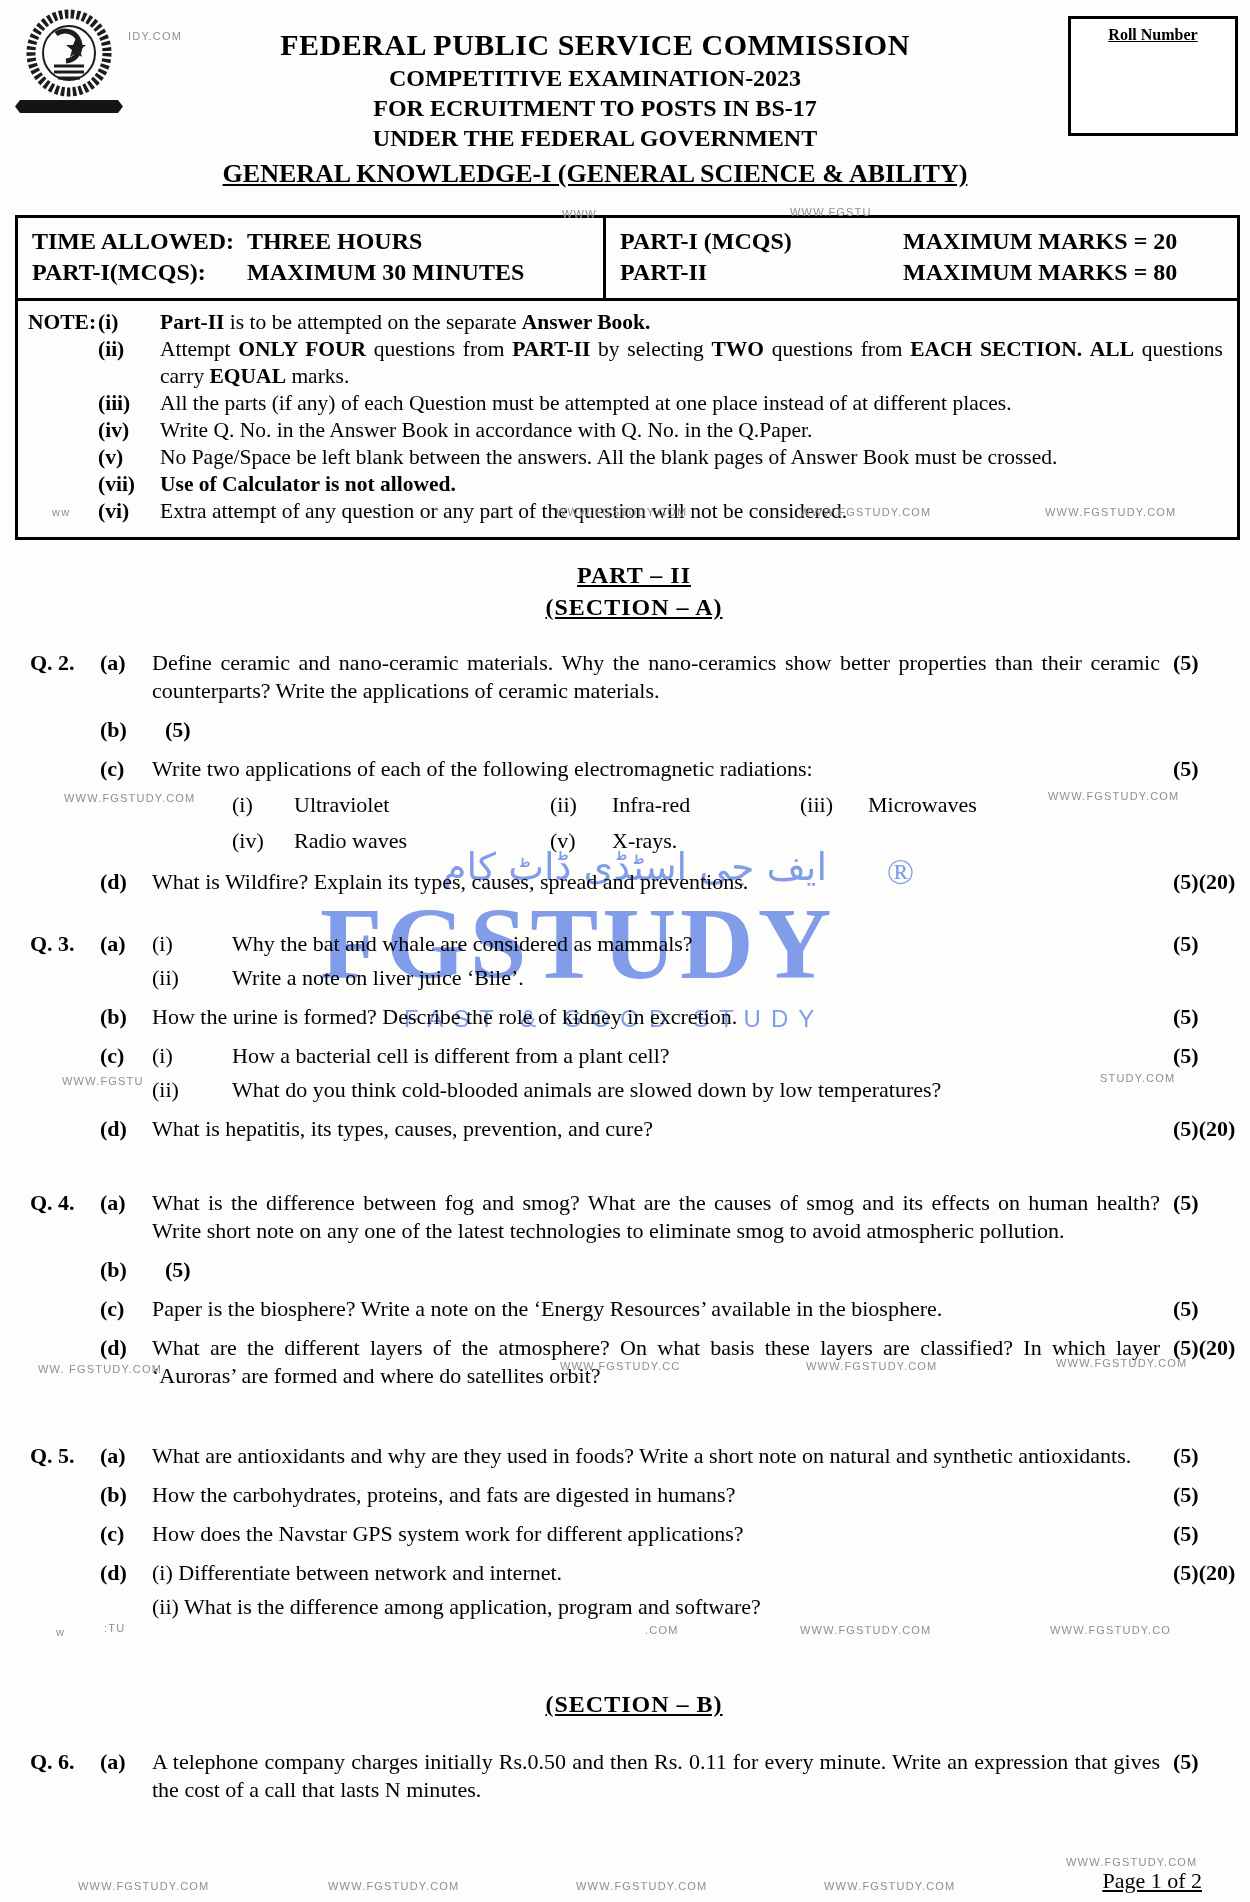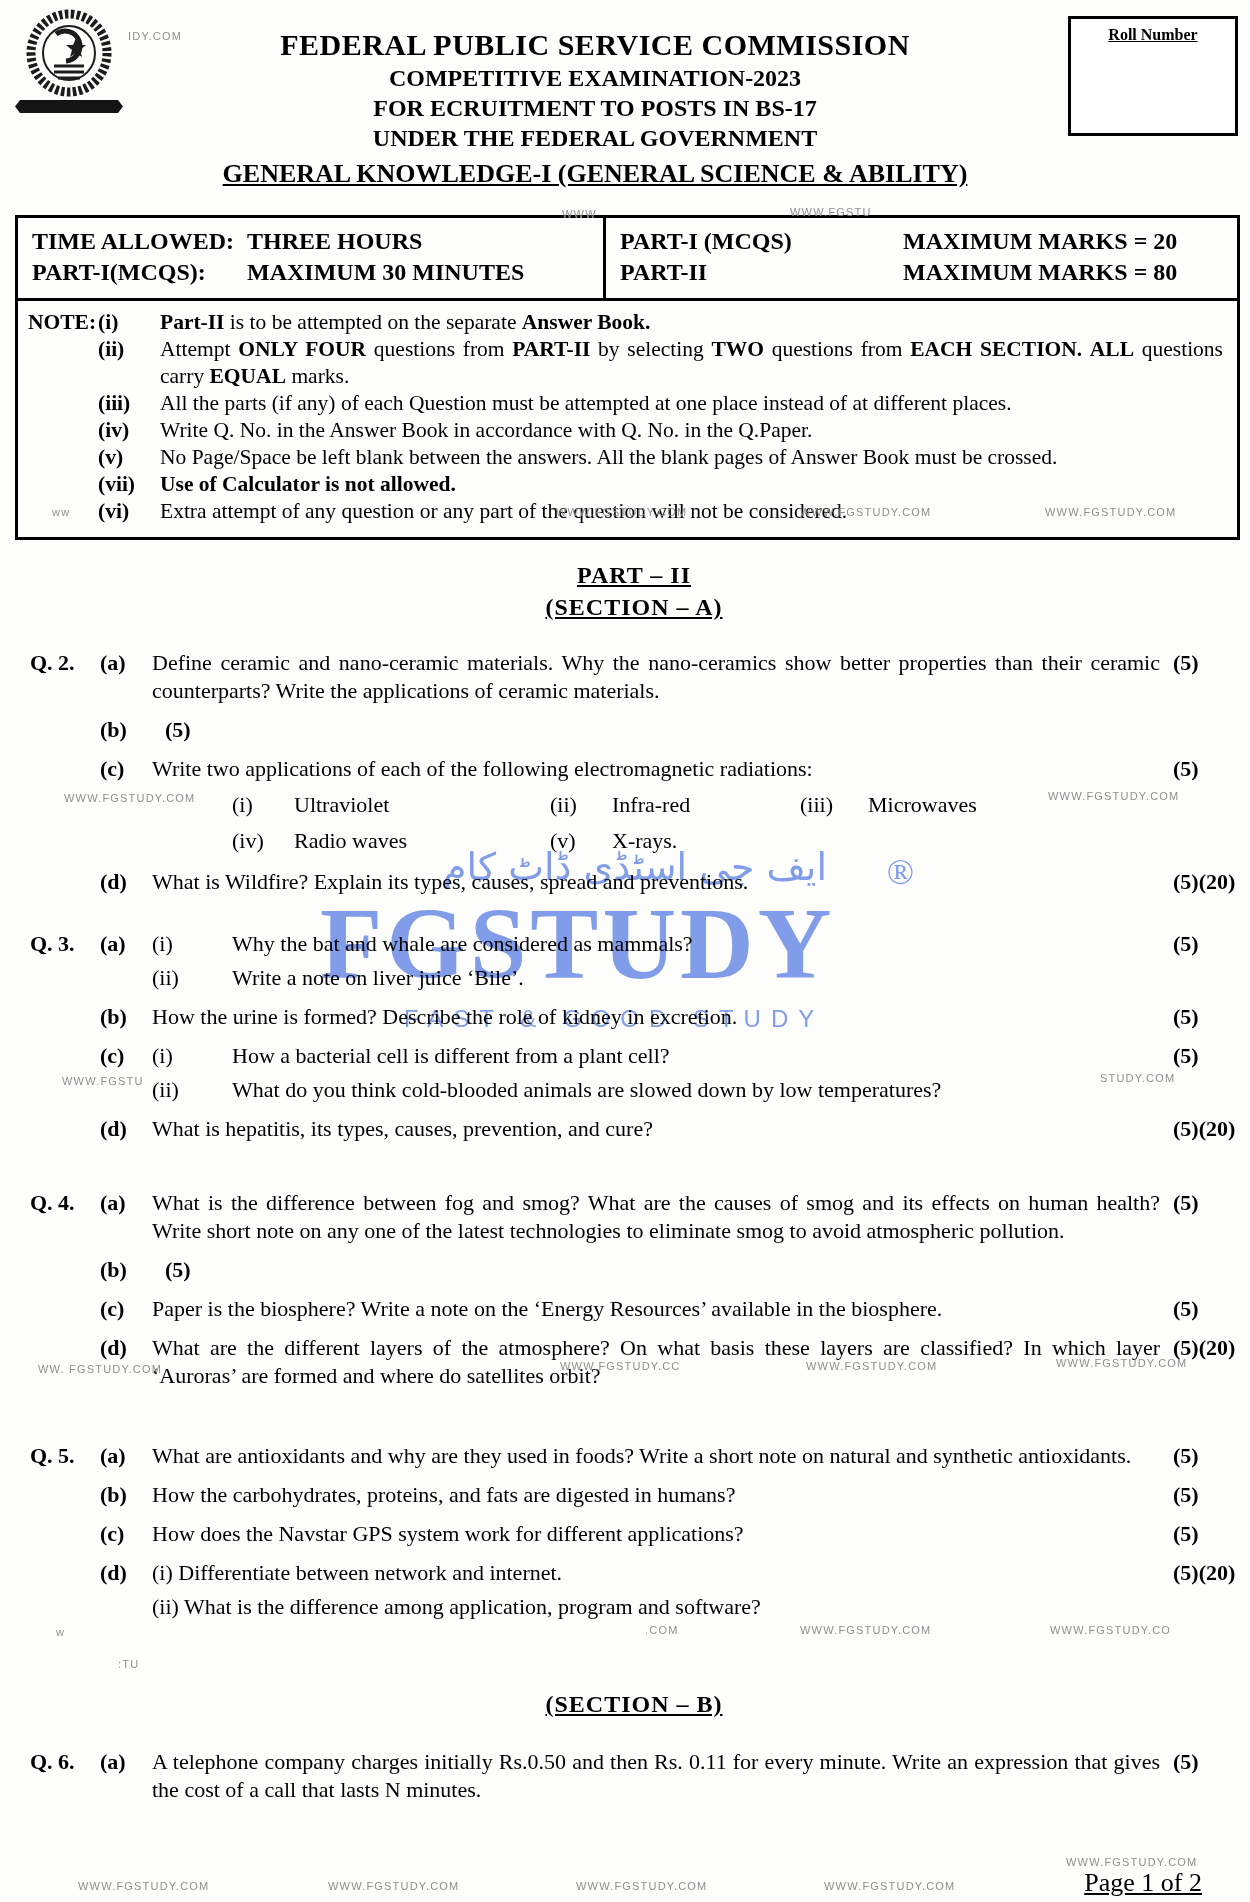--- a/index.html
+++ b/index.html
@@ -81,21 +81,21 @@
 
   
   .wm-layer { position: absolute; left: 0; top: 0; width: 100%; height: 100%; pointer-events: none; }
   .wm {
     position: absolute; font-family: "Liberation Sans", sans-serif;
     font-size: 11px; color: #8f8f8f; letter-spacing: 1.2px; white-space: nowrap;
   }
 
   .page-label {
     position: absolute; right: 48px; top: 1868px;
-    font-size: 26px; text-decoration: underline;
+    font-size: 22px; text-decoration: underline;
   }
 </style>
 </head>
 <body>
 
 <div class="page">
 
   <div class="wm-center">
     <div class="wm-urdu">ایف جی اسٹڈی ڈاٹ کام</div>
     <div class="wm-reg">®</div>
@@ -378,21 +378,21 @@
       <div class="wm" style="left: 1045px; top: 506px;">WWW.FGSTUDY.COM</div>
       <div class="wm" style="left: 64px; top: 792px;">WWW.FGSTUDY.COM</div>
       <div class="wm" style="left: 1048px; top: 790px;">WWW.FGSTUDY.COM</div>
       <div class="wm" style="left: 62px; top: 1075px;">WWW.FGSTU</div>
       <div class="wm" style="left: 1100px; top: 1072px;">STUDY.COM</div>
       <div class="wm" style="left: 38px; top: 1363px;">WW.  FGSTUDY.COM</div>
       <div class="wm" style="left: 560px; top: 1360px;">WWW.FGSTUDY.CC</div>
       <div class="wm" style="left: 806px; top: 1360px;">WWW.FGSTUDY.COM</div>
       <div class="wm" style="left: 1056px; top: 1357px;">WWW.FGSTUDY.COM</div>
       <div class="wm" style="left: 56px; top: 1626px;">w</div>
-      <div class="wm" style="left: 118px; top: 1622px; margin-top: 36px;">:TU</div>
+      <div class="wm" style="left: 104px; top: 1622px;">:TU</div>
       <div class="wm" style="left: 645px; top: 1624px;">.COM</div>
       <div class="wm" style="left: 800px; top: 1624px;">WWW.FGSTUDY.COM</div>
       <div class="wm" style="left: 1050px; top: 1624px;">WWW.FGSTUDY.CO</div>
       <div class="wm" style="left: 78px; top: 1880px;">WWW.FGSTUDY.COM</div>
       <div class="wm" style="left: 328px; top: 1880px;">WWW.FGSTUDY.COM</div>
       <div class="wm" style="left: 576px; top: 1880px;">WWW.FGSTUDY.COM</div>
       <div class="wm" style="left: 824px; top: 1880px;">WWW.FGSTUDY.COM</div>
       <div class="wm" style="left: 1066px; top: 1856px;">WWW.FGSTUDY.COM</div>
     </div>
 

